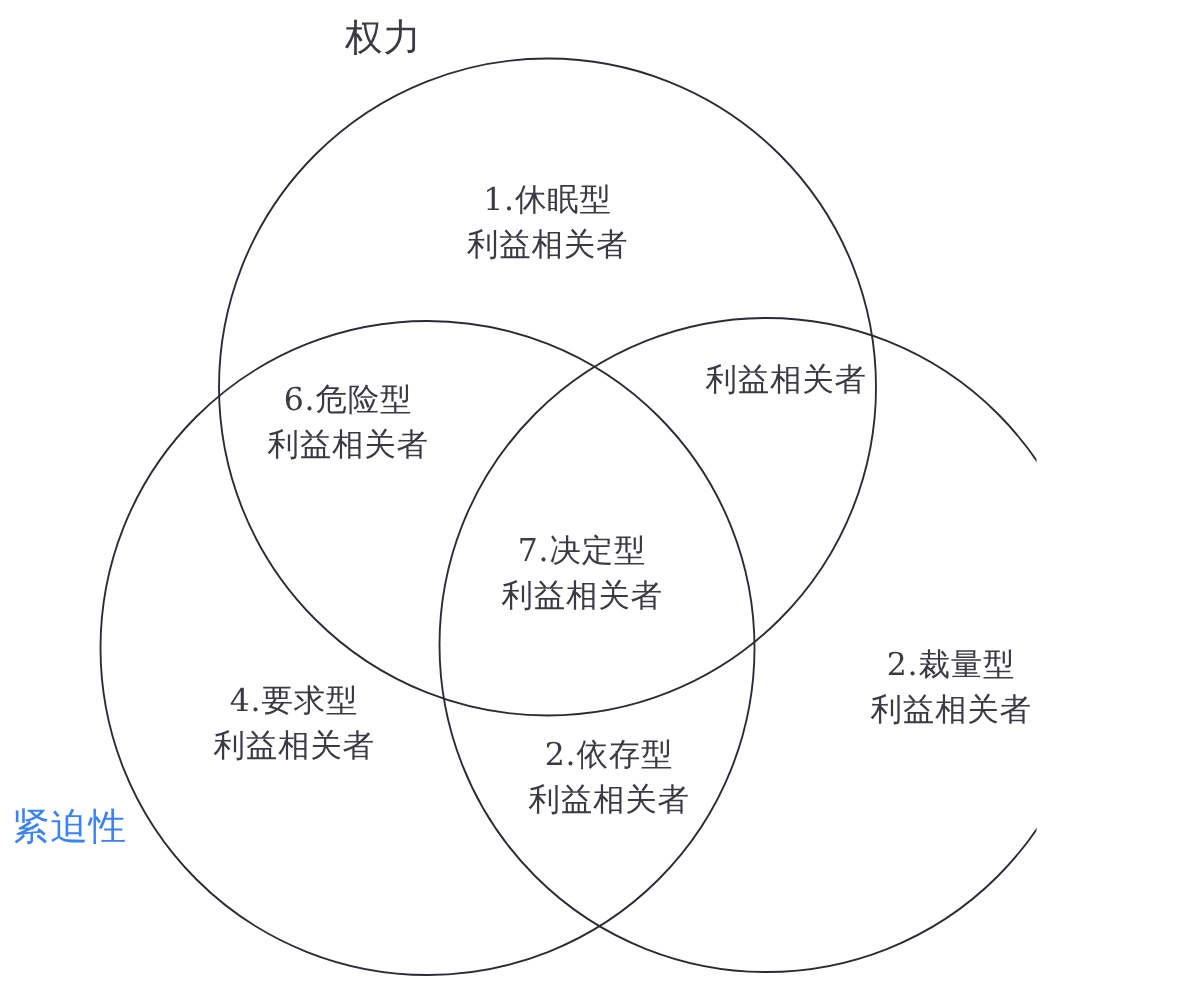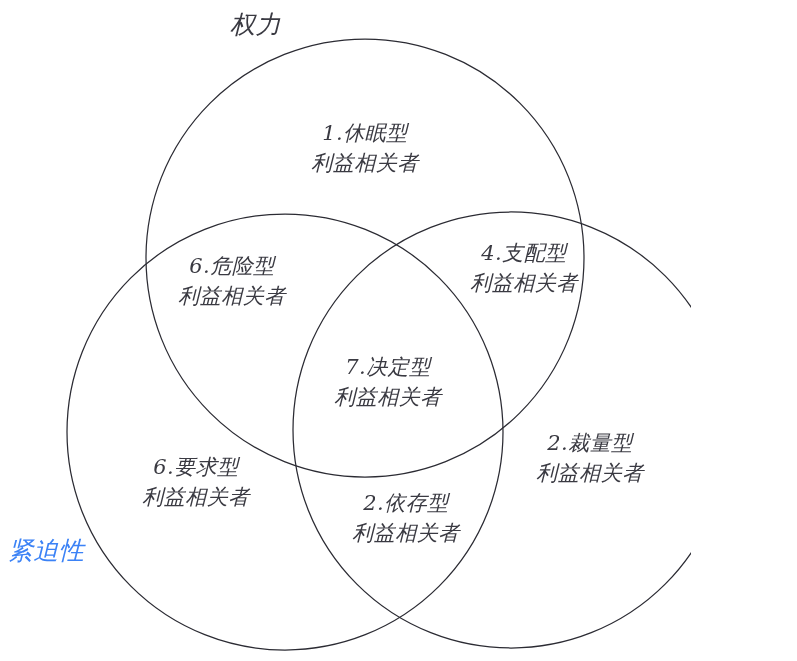--- a/index.html
+++ b/index.html
@@ -9,21 +9,20 @@
   }
   body {
     font-family: "DejaVu Serif", "Liberation Serif", serif;
   }
   #canvas {
     position: relative;
     width: 691px;
     height: 661px;
     background: #ffffff;
     overflow: hidden;
-    font-style: italic;
   }
   #venn-svg {
     position: absolute;
     left: 0;
     top: 0;
     width: 797px;
     height: 661px;
     display: block;
   }
   .venn-circle {
@@ -77,40 +76,39 @@
   <div class="label axis-label" style="left: 8px; top: 519px; color: #3b82f6; margin-top: 19px;">
     <span>紧迫性</span>
   </div>
 
   <div class="label region-label center-x" style="left: 365px; top: 118px; color: rgb(58, 58, 66);">
     <span class="ln">1.休眠型</span>
     <span class="ln">利益相关者</span>
   </div>
 
   <div class="label region-label center-x" style="left: 524px; top: 238px; color: rgb(58, 58, 66);">
-    <span class="ln">4.支配型</span>
     <span class="ln">利益相关者</span>
   </div>
 
   <div class="label region-label center-x" style="left: 232px; top: 251px; color: rgb(58, 58, 66);">
     <span class="ln">6.危险型</span>
     <span class="ln">利益相关者</span>
   </div>
 
   <div class="label region-label center-x" style="left: 388px; top: 352px; color: rgb(58, 58, 66);">
     <span class="ln">7.决定型</span>
     <span class="ln">利益相关者</span>
   </div>
 
   <div class="label region-label center-x" style="left: 196px; top: 452px; color: rgb(58, 58, 66);">
-    <span class="ln">6.要求型</span>
+    <span class="ln">4.要求型</span>
     <span class="ln">利益相关者</span>
   </div>
 
-  <div class="label region-label center-x" style="left: 590px; top: 428px; color: rgb(58, 58, 66);">
+  <div class="label region-label center-x" style="left: 634px; top: 428px; color: rgb(58, 58, 66);">
     <span class="ln">2.裁量型</span>
     <span class="ln">利益相关者</span>
   </div>
 
   <div class="label region-label center-x" style="left: 406px; top: 488px; color: rgb(58, 58, 66);">
     <span class="ln">2.依存型</span>
     <span class="ln">利益相关者</span>
   </div>
 
 </div>

